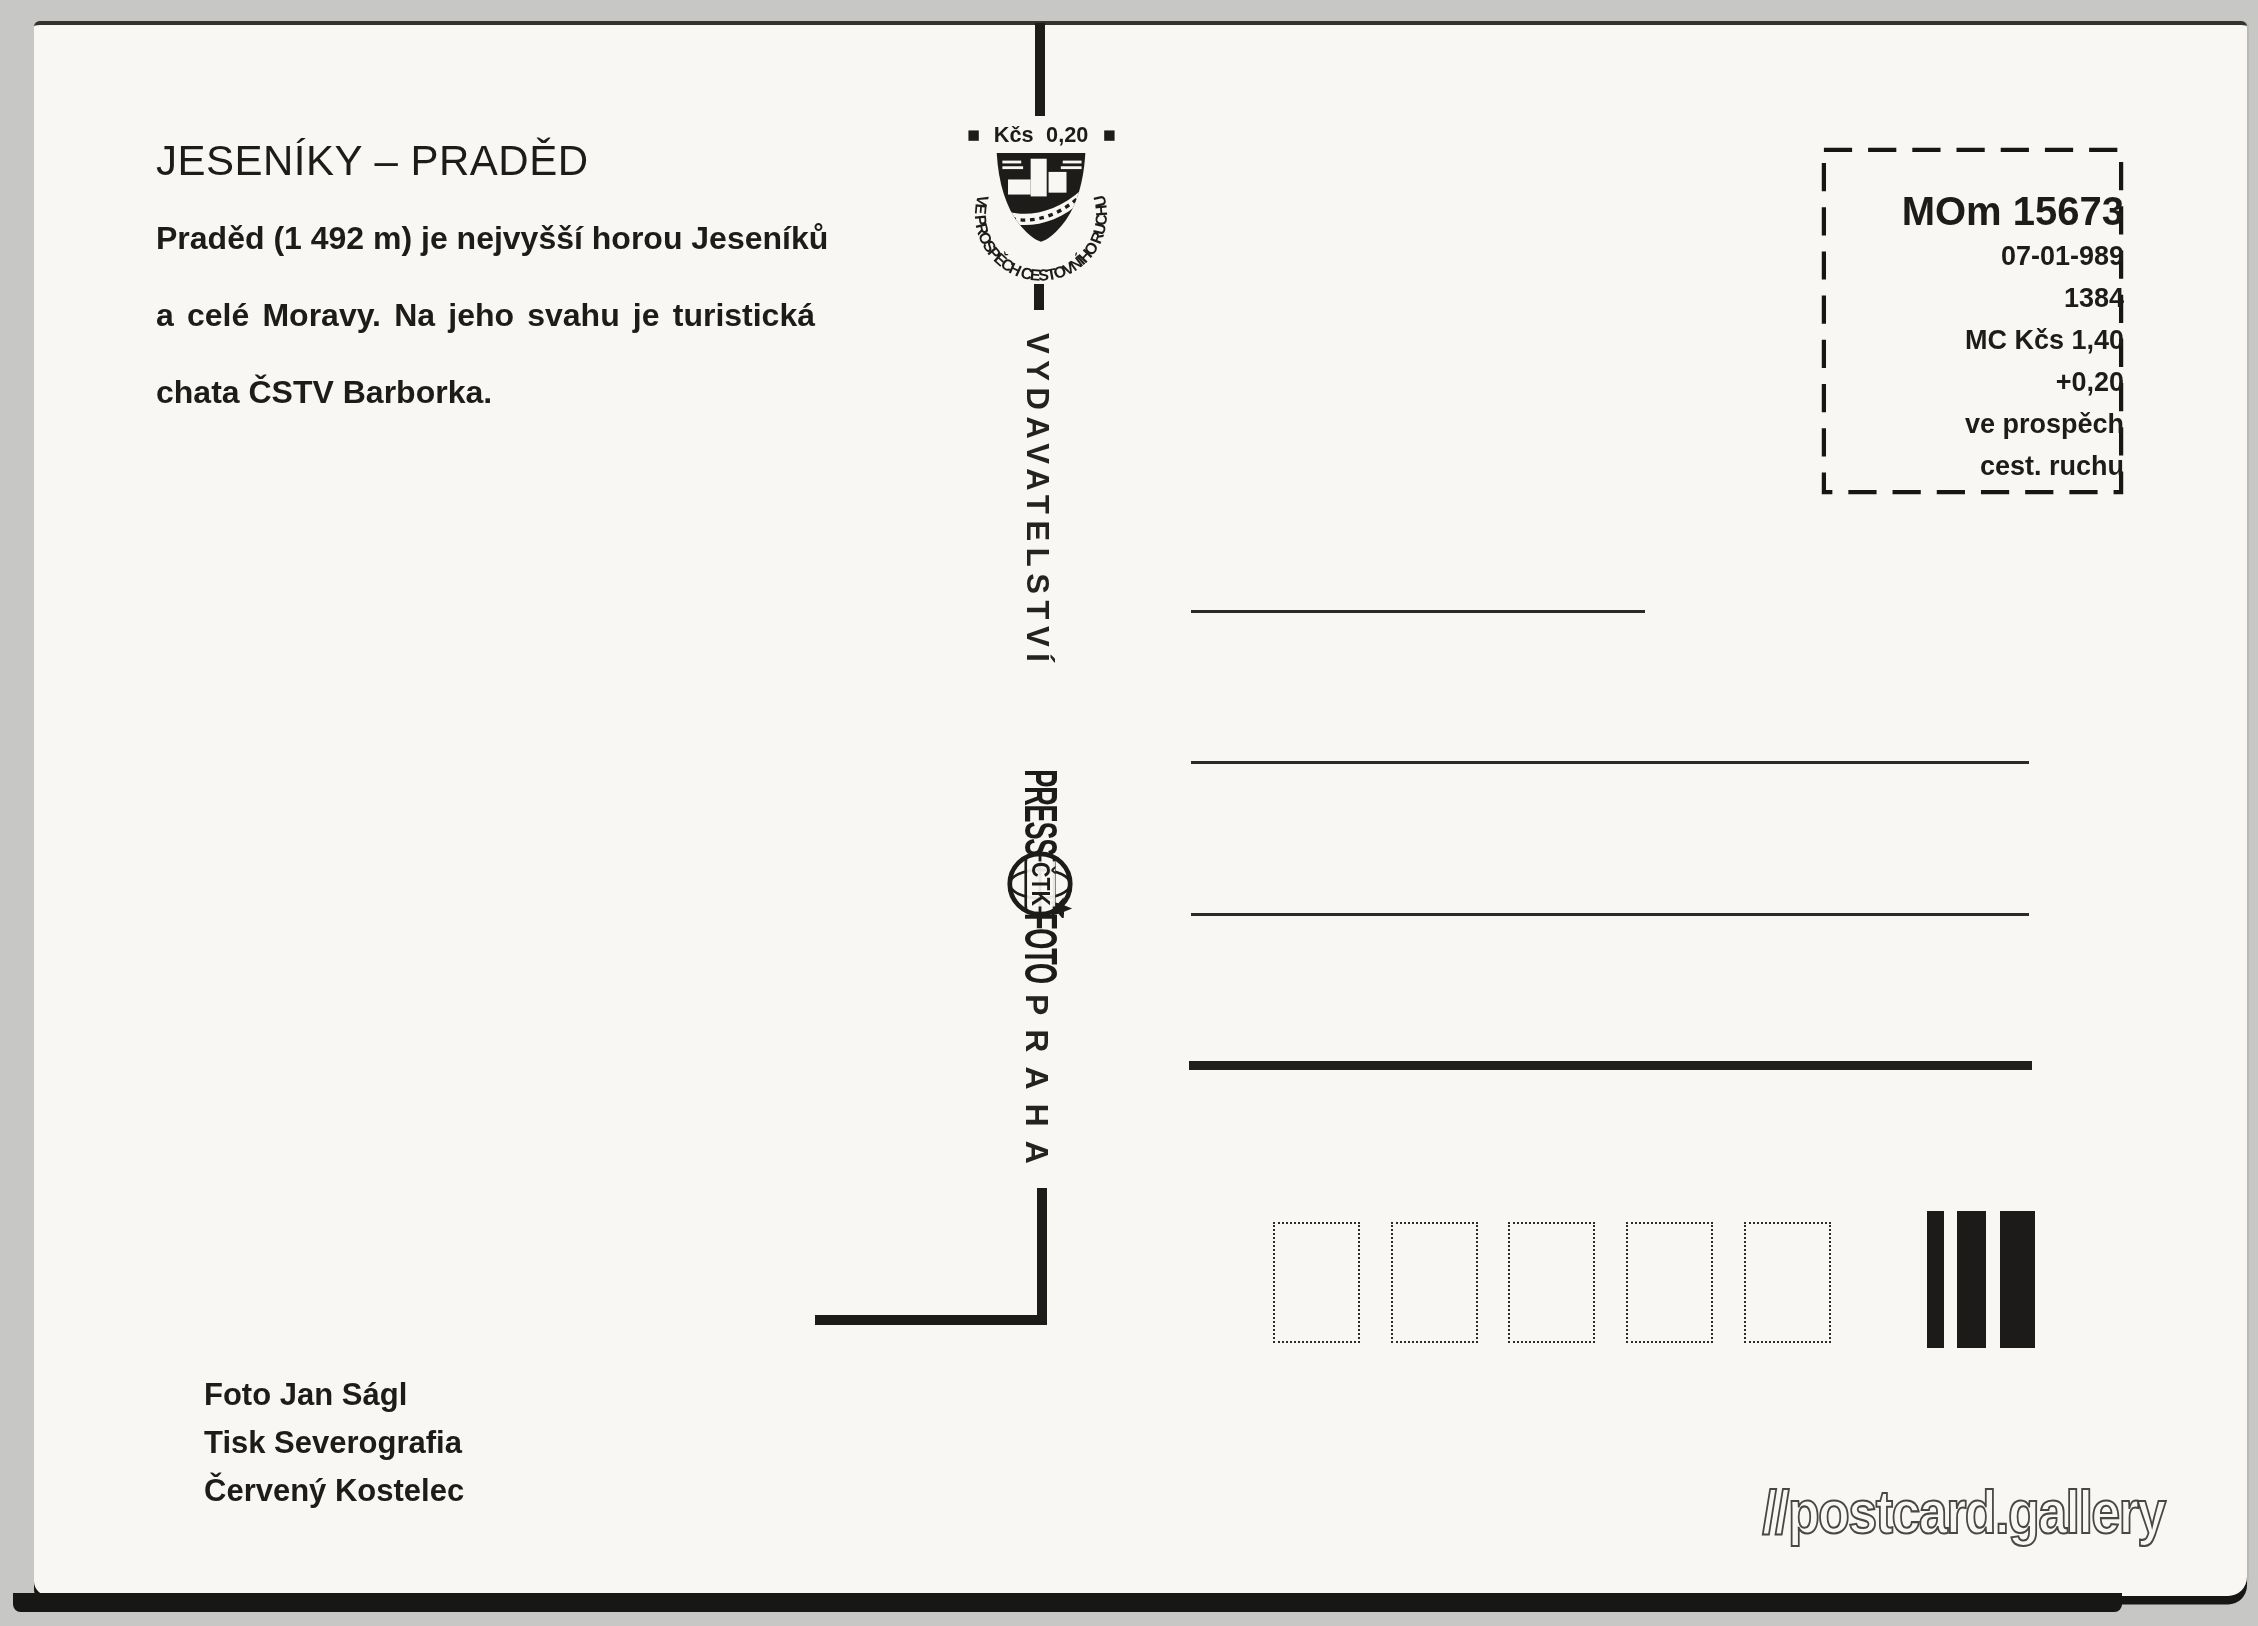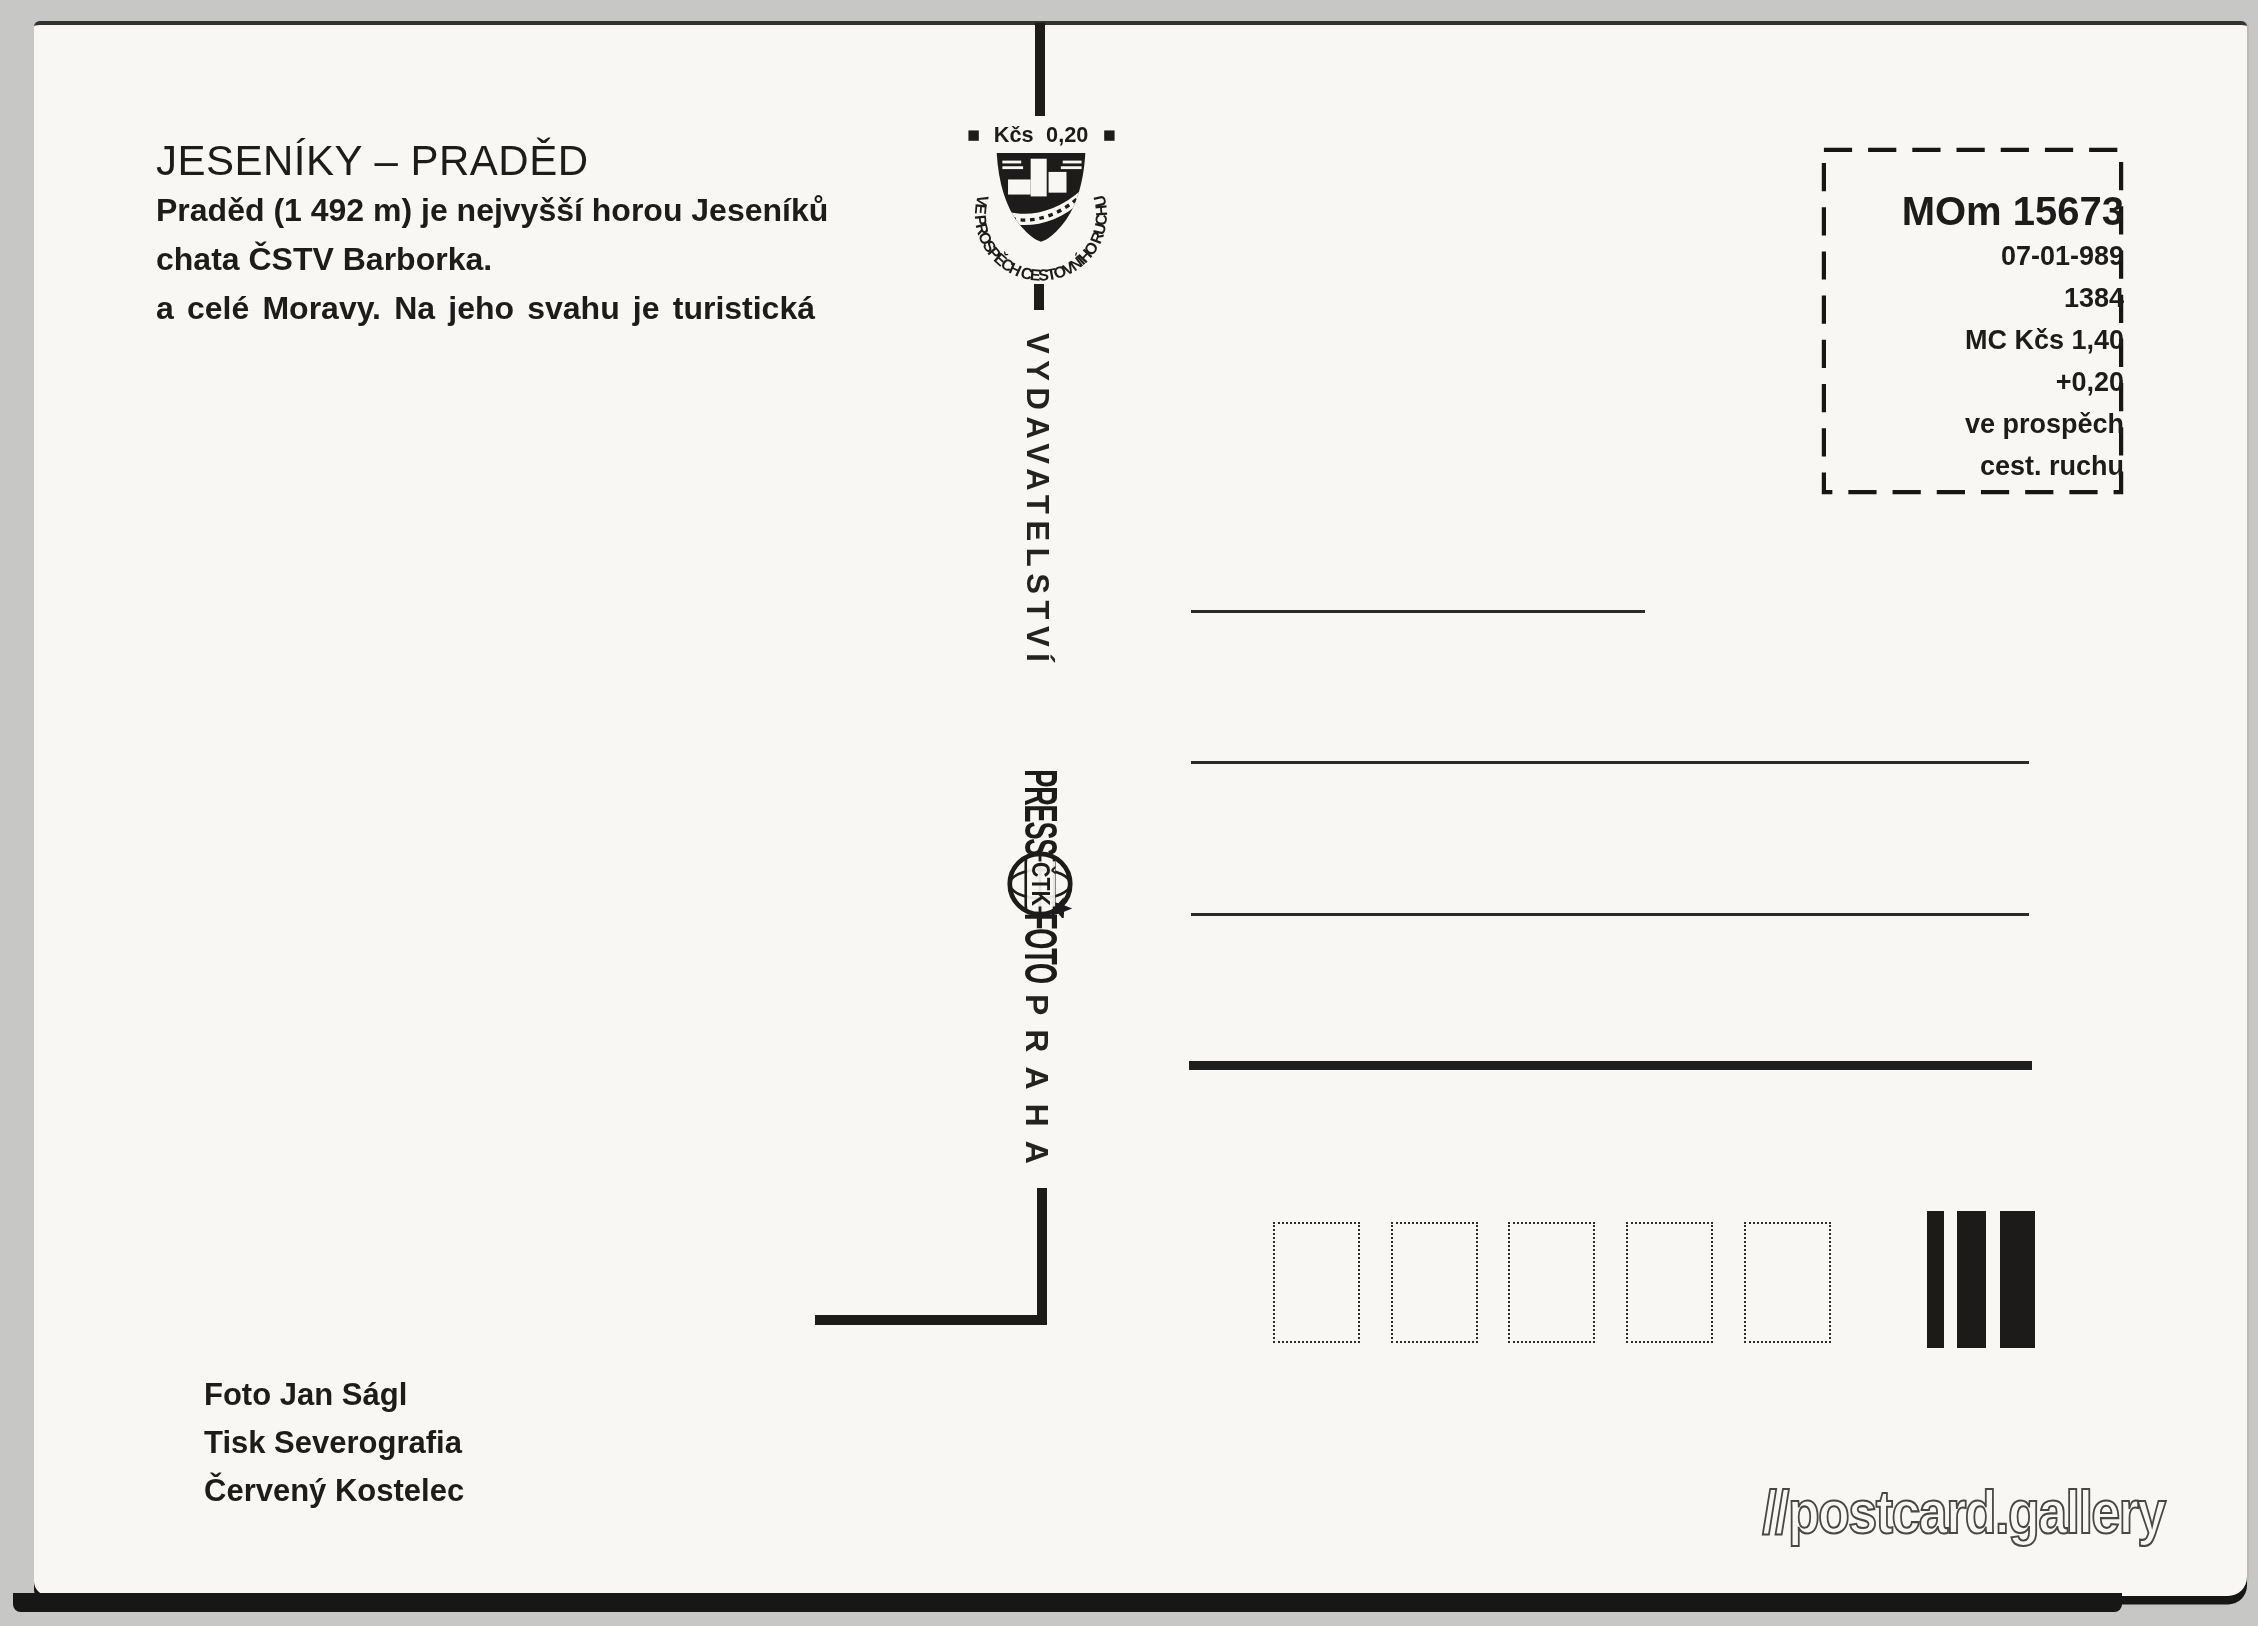--- a/index.html
+++ b/index.html
@@ -21,21 +21,21 @@
     background:#171715;border-radius:0 0 7.5px 7.5px;
   }
   
   .title{
     position:absolute;left:156px;top:137px;
     font-size:42px;font-weight:normal;letter-spacing:0.5px;white-space:nowrap;
   }
   .desc{position:absolute;left:156px;top:186px;width:659px;}
   .desc .line{
     font-size:32px;font-weight:bold;line-height:49px;
-    text-align:justify;text-align-last:justify;white-space:nowrap;
+    text-align:justify;text-align-last:justify;white-space:nowrap;margin-top:28px;
   }
   .desc .line.last{text-align-last:left;}
   .credits{position:absolute;left:156px;top:1371px;}
   .credits .line{font-size:31px;font-weight:bold;line-height:48px;white-space:nowrap;margin-left:48px;}
   
   .bar{position:absolute;background:#1d1c1a;}
   .bar-top{left:1035px;top:22.6px;width:10.4px;height:93px;}
   .bar-dash{left:1034px;top:284px;width:10.4px;height:26px;}
   .bar-bottom{left:1037px;top:1188px;width:10.4px;height:137px;}
   .bar-arm{left:815px;top:1315px;width:232px;height:10.4px;}
@@ -95,22 +95,22 @@
 </style>
 </head>
 <body>
 
 <div class="card"></div>
 <div class="bottom-strip"></div>
 
 <div class="title">JESENÍKY – PRADĚD</div>
 <div class="desc">
   <div class="line">Praděd (1 492 m) je nejvyšší horou Jeseníků</div>
+  <div class="line">a celé Moravy. Na jeho svahu je turistická</div>
   <div class="line last">chata ČSTV Barborka.</div>
-  <div class="line">a celé Moravy. Na jeho svahu je turistická</div>
 </div>
 <div class="credits">
   <div class="line">Foto Jan Ságl</div>
   <div class="line">Tisk Severografia</div>
   <div class="line">Červený Kostelec</div>
 </div>
 
 <div class="bar bar-top"></div>
 
 <svg class="stamp-svg" viewBox="0 0 175 175">

